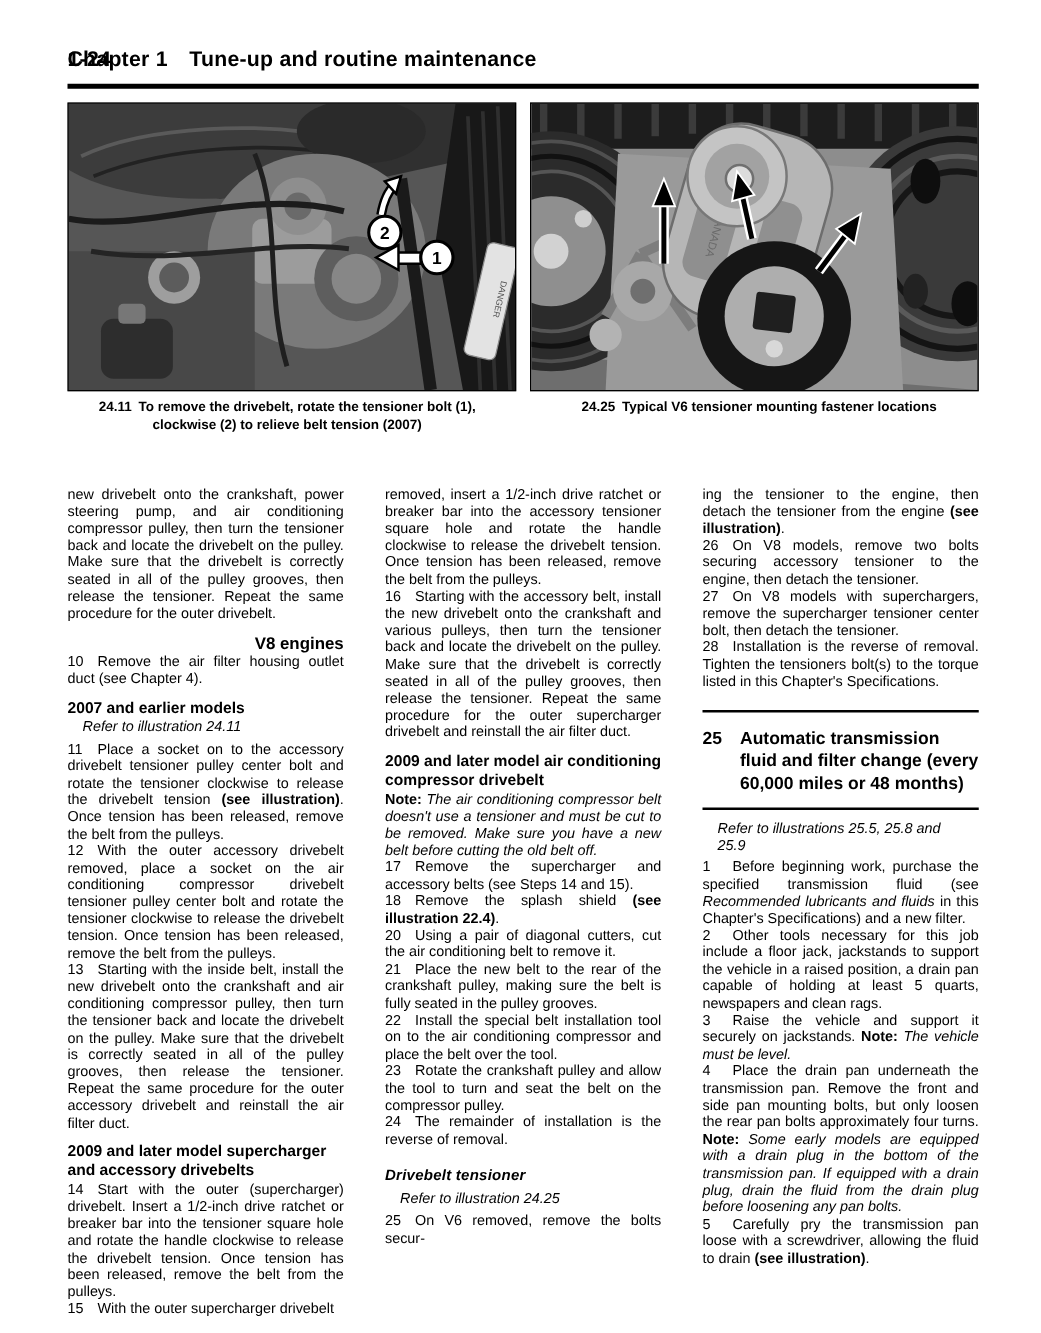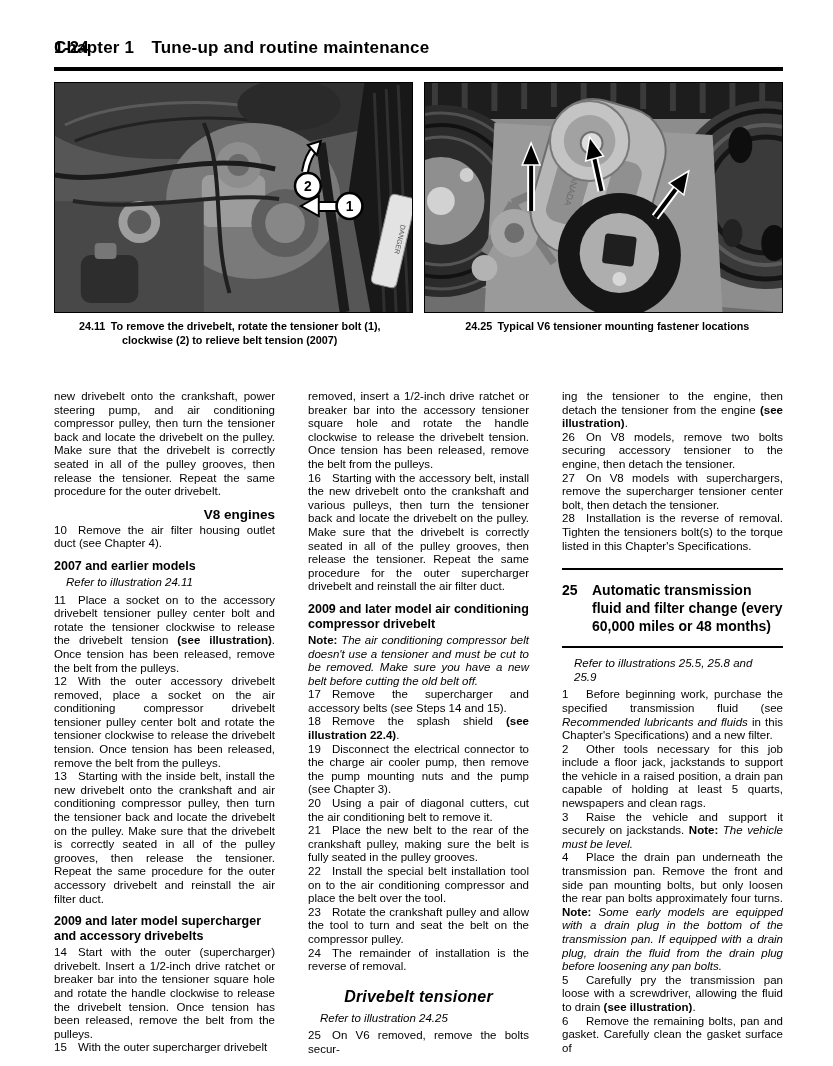--- a/index.html
+++ b/index.html
@@ -17,21 +17,21 @@
   .photo svg{display:block;width:100%;height:100%;}
   .captions{display:flex;gap:26px;margin-top:7px;}
   .caption{flex:1;text-align:center;font-weight:bold;font-size:10.8px;line-height:13.5px;padding:0 14px;}
   
   .cols{display:flex;gap:33px;margin-top:43px;}
   .col{flex:1;min-width:0;}
   .para,.step,.note{font-size:11.5px;line-height:13.6px;text-align:justify;margin:0;}
   .step .num{display:inline-block;min-width:24px;font-style:normal;}
   .h2{font-weight:bold;font-size:13.5px;margin:8px 0 2px;text-align:right;}
   .h3{font-weight:bold;font-size:12.5px;line-height:15px;margin:8px 0 2px;text-align:left;}
-  .hi{font-weight:bold;font-style:italic;font-size:16px;margin:14px 0 6px;text-align:center;letter-spacing:.2px;}
+  .hi{font-weight:bold;font-style:italic;font-size:12px;margin:14px 0 6px;text-align:left;letter-spacing:.2px;}
   .refer{font-style:italic;font-size:11.5px;line-height:13.6px;margin:2px 12px 4px;text-align:left;}
   .b{font-weight:bold;}
   .i{font-style:italic;}
   .section-head{position:relative;border-top:2px solid #000;border-bottom:2px solid #000;
     padding:11px 0 11px 30px;margin:15px 0 9px;font-weight:bold;font-size:14px;line-height:18px;text-align:left;}
   .sec-num{position:absolute;left:0;top:11px;}
 </style>
 </head>
 <body>
 
@@ -176,21 +176,20 @@
         <div class="step"><span class="num">14</span><span>Start with the outer (supercharger) drivebelt. Insert a 1/2-inch drive ratchet or breaker bar into the tensioner square hole and rotate the handle clockwise to release the drivebelt tension. Once tension has been released, remove the belt from the pulleys.</span></div>
         <div class="step"><span class="num">15</span><span>With the outer supercharger drivebelt</span></div>
       </div>
     <div class="col">
         <div class="para"><span>removed, insert a 1/2-inch drive ratchet or breaker bar into the accessory tensioner square hole and rotate the handle clockwise to release the drivebelt tension. Once tension has been released, remove the belt from the pulleys.</span></div>
         <div class="step"><span class="num">16</span><span>Starting with the accessory belt, install the new drivebelt onto the crankshaft and various pulleys, then turn the tensioner back and locate the drivebelt on the pulley. Make sure that the drivebelt is correctly seated in all of the pulley grooves, then release the tensioner. Repeat the same procedure for the outer supercharger drivebelt and reinstall the air filter duct.</span></div>
         <div class="h3"><span>2009 and later model air conditioning compressor drivebelt</span></div>
         <div class="note"><span class="b">Note: </span><span class="i">The air conditioning compressor belt doesn't use a tensioner and must be cut to be removed. Make sure you have a new belt before cutting the old belt off.</span></div>
         <div class="step"><span class="num">17</span><span>Remove the supercharger and accessory belts (see Steps 14 and 15).</span></div>
         <div class="step"><span class="num">18</span><span>Remove the splash shield </span><span class="b">(see illustration 22.4)</span><span>.</span></div>
-        <div class="step"><span class="num">19</span><span>Disconnect the electrical connector to the charge air cooler pump, then remove the pump mounting nuts and the pump (see Chapter 3).</span></div>
         <div class="step"><span class="num">20</span><span>Using a pair of diagonal cutters, cut the air conditioning belt to remove it.</span></div>
         <div class="step"><span class="num">21</span><span>Place the new belt to the rear of the crankshaft pulley, making sure the belt is fully seated in the pulley grooves.</span></div>
         <div class="step"><span class="num">22</span><span>Install the special belt installation tool on to the air conditioning compressor and place the belt over the tool.</span></div>
         <div class="step"><span class="num">23</span><span>Rotate the crankshaft pulley and allow the tool to turn and seat the belt on the compressor pulley.</span></div>
         <div class="step"><span class="num">24</span><span>The remainder of installation is the reverse of removal.</span></div>
         <div class="hi"><span>Drivebelt tensioner</span></div>
         <div class="refer"><span>Refer to illustration 24.25</span></div>
         <div class="step"><span class="num">25</span><span>On V6 removed, remove the bolts secur-</span></div>
       </div>
     <div class="col">
@@ -198,17 +197,16 @@
         <div class="step"><span class="num">26</span><span>On V8 models, remove two bolts securing accessory tensioner to the engine, then detach the tensioner.</span></div>
         <div class="step"><span class="num">27</span><span>On V8 models with superchargers, remove the supercharger tensioner center bolt, then detach the tensioner.</span></div>
         <div class="step"><span class="num">28</span><span>Installation is the reverse of removal. Tighten the tensioners bolt(s) to the torque listed in this Chapter's Specifications.</span></div>
         <div class="section-head"><span class="sec-num">25</span><span class="sec-text">Automatic transmission fluid and filter change (every 60,000 miles or 48 months)</span></div>
         <div class="refer"><span>Refer to illustrations 25.5, 25.8 and 25.9</span></div>
         <div class="step"><span class="num">1</span><span>Before beginning work, purchase the specified transmission fluid (see </span><span class="i">Recommended lubricants and fluids</span><span> in this Chapter's Specifications) and a new filter.</span></div>
         <div class="step"><span class="num">2</span><span>Other tools necessary for this job include a floor jack, jackstands to support the vehicle in a raised position, a drain pan capable of holding at least 5 quarts, newspapers and clean rags.</span></div>
         <div class="step"><span class="num">3</span><span>Raise the vehicle and support it securely on jackstands. </span><span class="b">Note: </span><span class="i">The vehicle must be level.</span></div>
         <div class="step"><span class="num">4</span><span>Place the drain pan underneath the transmission pan. Remove the front and side pan mounting bolts, but only loosen the rear pan bolts approximately four turns. </span><span class="b">Note: </span><span class="i">Some early models are equipped with a drain plug in the bottom of the transmission pan. If equipped with a drain plug, drain the fluid from the drain plug before loosening any pan bolts.</span></div>
         <div class="step"><span class="num">5</span><span>Carefully pry the transmission pan loose with a screwdriver, allowing the fluid to drain </span><span class="b">(see illustration)</span><span>.</span></div>
-        <div class="step"><span class="num">6</span><span>Remove the remaining bolts, pan and gasket. Carefully clean the gasket surface of</span></div>
       </div>
   </div>
 
 </div>
 
 </body></html>

